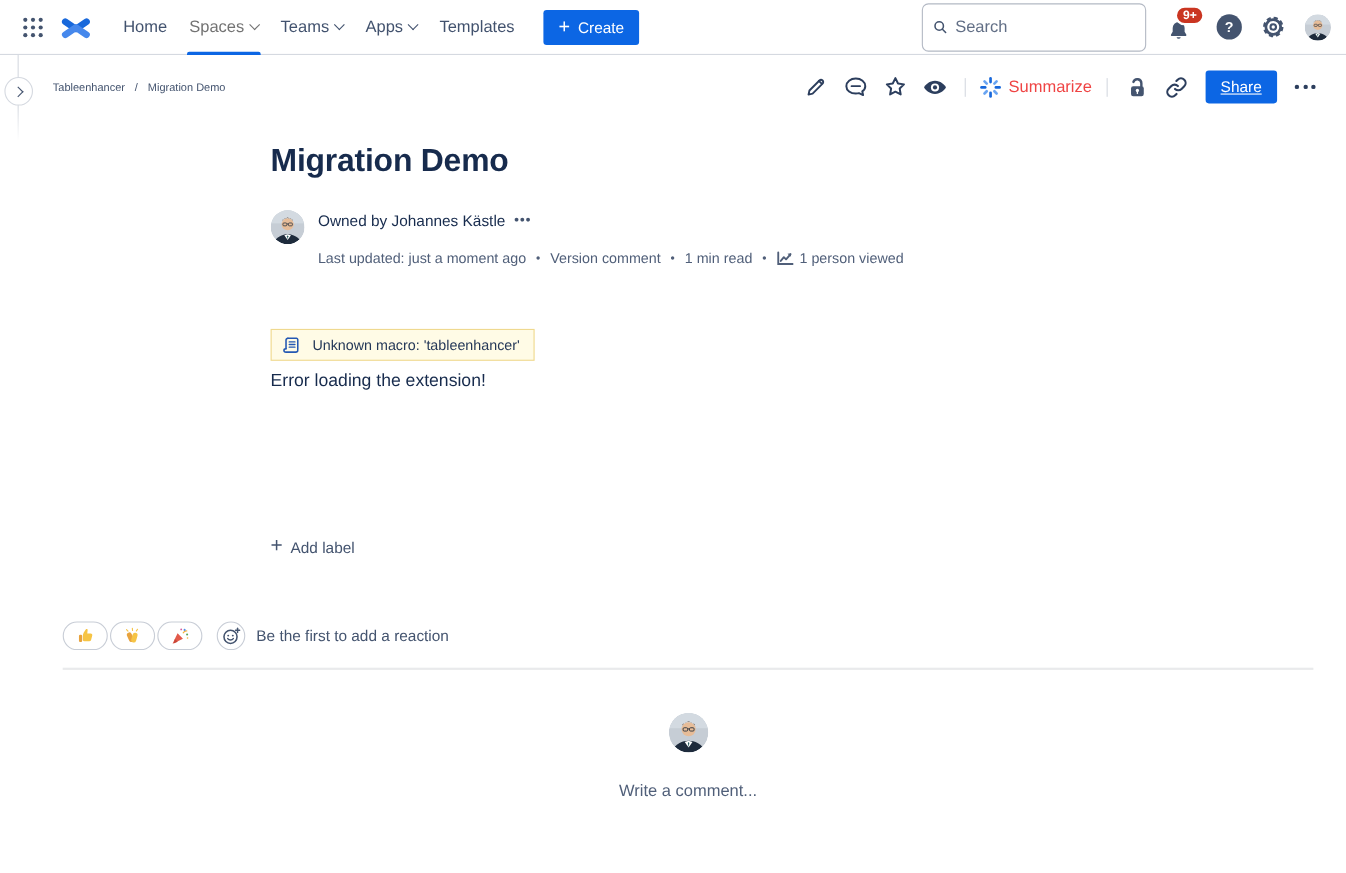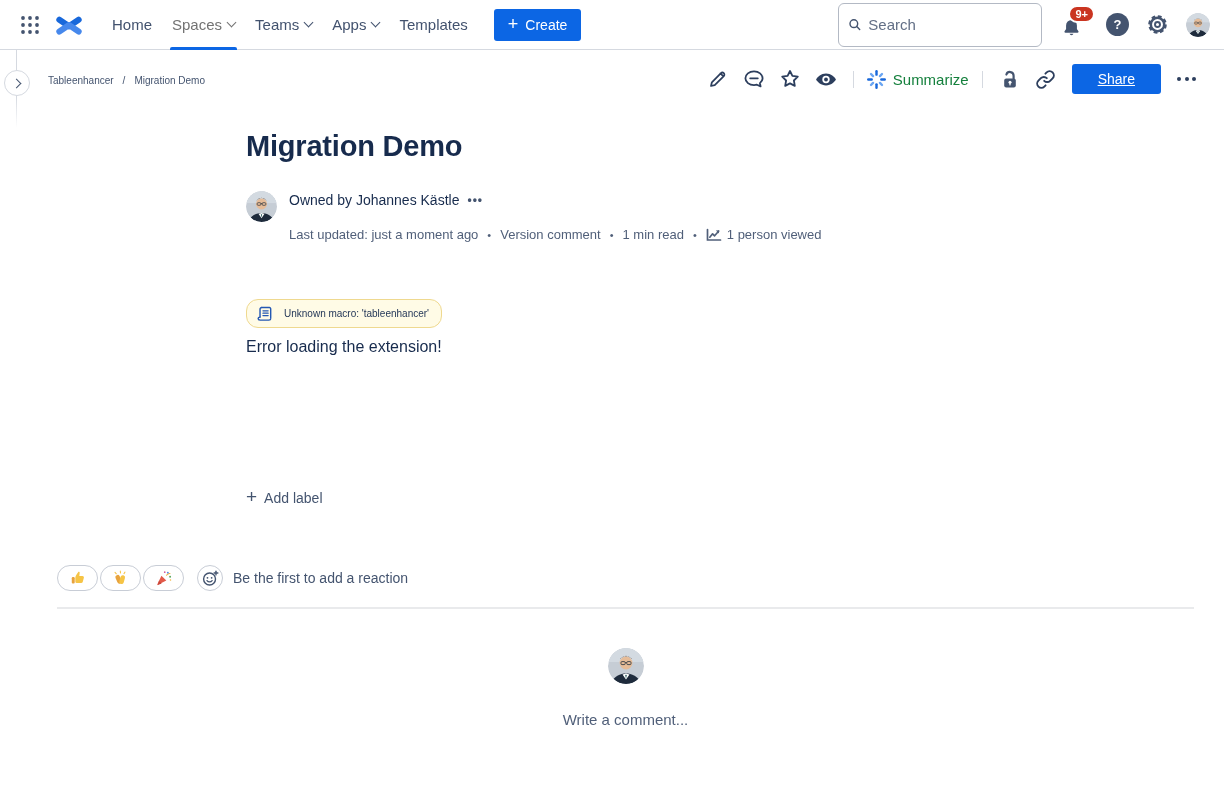--- a/index.html
+++ b/index.html
@@ -65,42 +65,42 @@
     position:absolute; left:4px; top:20px; width:26px; height:26px; border-radius:50%;
     background:#fff; border:1px solid #D5D9E0; color:#44546F; cursor:pointer;
     display:flex; align-items:center; justify-content:center;
   }
   .expand-btn .chev-r { width:7px; height:7px; border-right:1.8px solid #44546F; border-top:1.8px solid #44546F; transform:rotate(45deg); margin-left:-2px; }
   .crumbs { position:absolute; left:48px; top:25px; display:flex; align-items:center; gap:9px; font-size:10px; color:#44546F; }
   .crumb-link { cursor:pointer; }
   .actions { position:absolute; right:22px; top:14px; display:flex; align-items:center; }
   .act-icon { width:22px; height:22px; margin:0 7px; cursor:pointer; display:flex; align-items:center; justify-content:center; }
   .act-sep { width:1px; height:17px; background:#D5D9E0; margin:0 9px; }
-  .summarize { display:flex; align-items:center; gap:7px; margin:0 4px; cursor:pointer; background:none; border:none; font-family:inherit; font-size:15px; font-weight:500; color:#15803d; }
+  .summarize { display:flex; align-items:center; gap:7px; margin:0 4px; cursor:pointer; background:none; border:none; font-family:inherit; font-size:15px; font-weight:500; color:#ef4444; }
   .share-btn {
-    height:30px; padding:0 26px; background:#0C66E4; color:#fff; border:none;
+    height:30px; padding:0 14px; background:#0C66E4; color:#fff; border:none;
     border-radius:3px; font-size:14px; font-weight:500; font-family:inherit; cursor:pointer; margin:0 8px;text-decoration:underline;
   }
   .more-btn { display:flex; gap:3.5px; align-items:center; padding:6px; background:none; border:none; cursor:pointer; margin-left:2px; }
   .more-btn i { width:4px; height:4px; border-radius:50%; background:#2C3E5D; display:block; }
 
   
   .content { position:absolute; left:246px; top:106px; width:712px; }
   .title { margin-top:24px; font-size:29px; font-weight:600; color:#172B4D; letter-spacing:-0.2px; }
   .byline { margin-top:28px; display:flex; gap:12px; }
   .byline-text { display:flex; flex-direction:column; gap:19px; padding-top:1px; }
   .byline-l1 { font-size:14px; color:#172B4D; display:flex; align-items:center; gap:8px; }
   .byline-more { color:#44546F; letter-spacing:1px; font-weight:700; font-size:12px; cursor:pointer; background:none; border:none; }
   .byline-l2 { font-size:13px; color:#505F79; display:flex; align-items:center; gap:9px; }
   .dot-sep { font-size:11px; color:#505F79; }
   .views { display:flex; align-items:center; gap:5px; cursor:pointer; }
   .macro {
     margin-top:57px; display:inline-flex; align-items:center; gap:10px; height:29px;
-    padding:0 12px 0 10px; background:#FFFBE6; border:1px solid #EFD98F; border-radius:12px;
-    font-size:10px; color:#253858;
+    padding:0 12px 0 10px; background:#FFFBE6; border:1px solid #EFD98F; border-radius:0;
+    font-size:13px; color:#253858;
   }
   .error-line { margin-top:10px; font-size:16px; color:#172B4D; }
   .add-label { margin-top:133px; display:inline-flex; align-items:center; gap:7px; color:#44546F; font-size:14px; cursor:pointer; background:none; border:none; font-family:inherit; }
   .add-label .plus { font-size:19px; font-weight:400; line-height:1; margin-top:-2px; }
 
   
   .footer { position:absolute; left:57px; top:565px; width:1137px; }
   .reactions { display:flex; align-items:center; }
   .react-pill {
     width:41px; height:26px; border:1px solid #C8CDD6; border-radius:16px; background:#fff;

